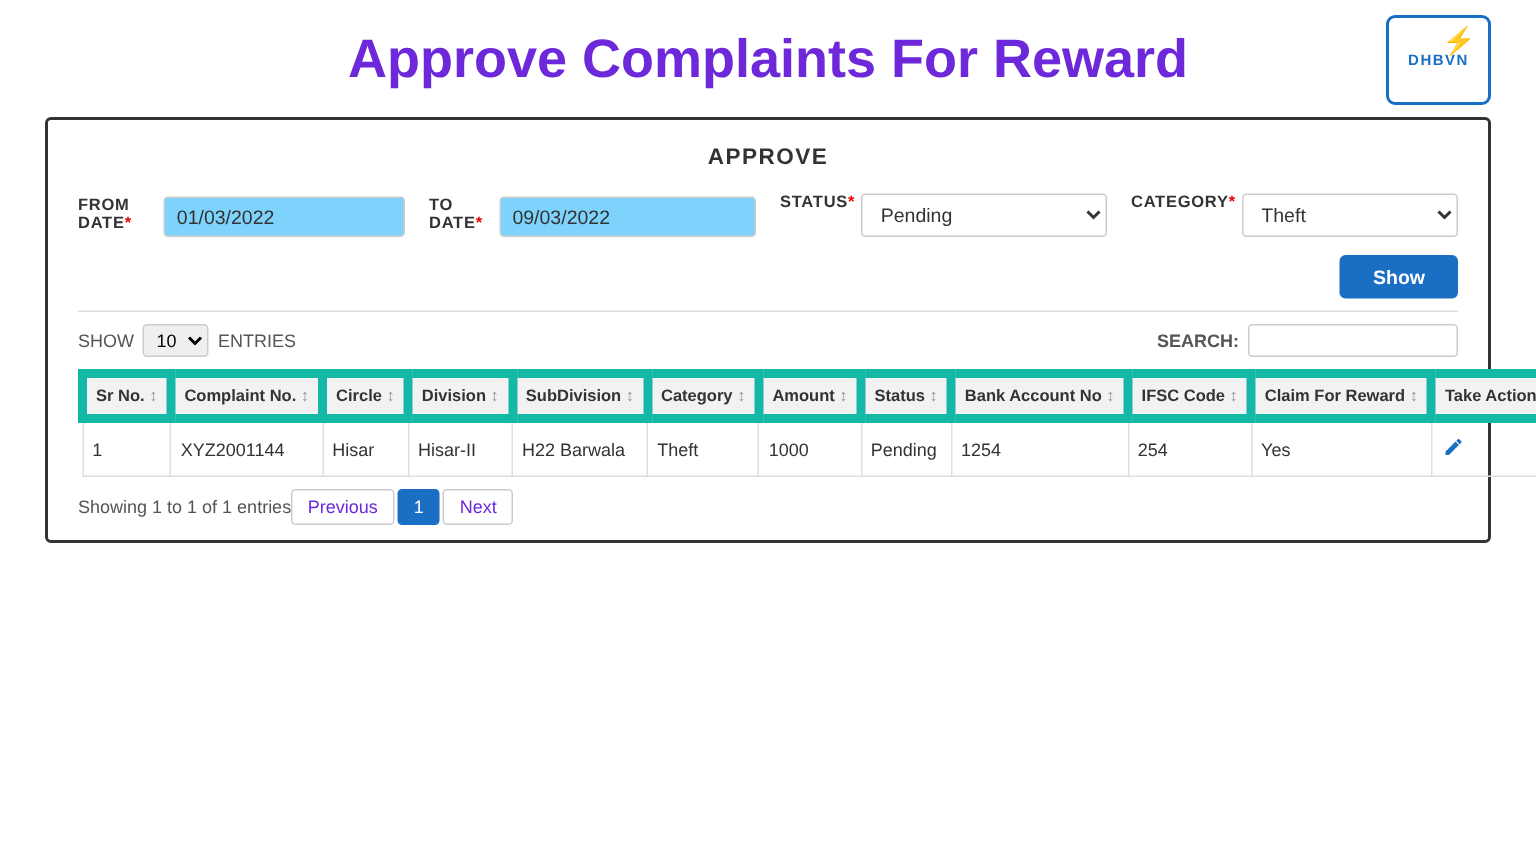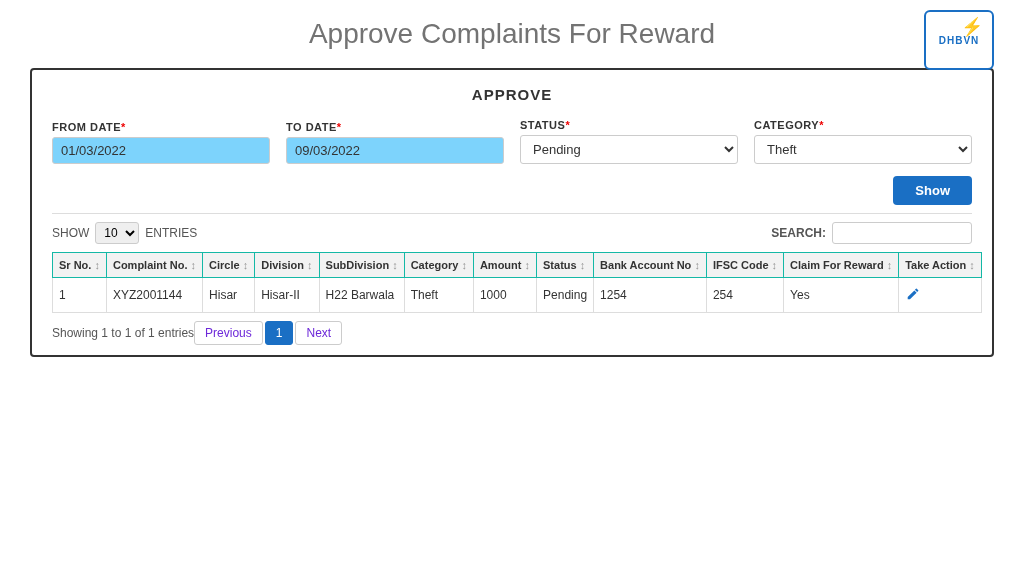--- a/index.html
+++ b/index.html
@@ -12,23 +12,23 @@
       position: relative;
     }
 
     
     .page-header {
       text-align: center;
       padding: 18px 0 10px 0;
       position: relative;
     }
     .page-title {
-      font-size: 28px;
-      font-weight: normal;
-      color: #737373;
+      font-size: 36px;
+      font-weight: bold;
+      color: #6d28d9;
     }
     .logo-area {
       position: absolute;
       right: 30px;
       top: 10px;
       width: 70px;
       height: 60px;
     }
     .logo-box {
       width: 70px;
@@ -76,21 +76,21 @@
 
     
     .form-row {
       display: flex;
       gap: 16px;
       margin-bottom: 12px;
       align-items: flex-end;
     }
     .form-group {
       display: flex;
-      flex-direction: column;
+      flex-direction: row;
       gap: 4px;
       flex: 1;
     }
     .form-label {
       font-size: 11px;
       font-weight: bold;
       color: #333;
       text-transform: uppercase;
       letter-spacing: 0.5px;
     }
@@ -178,21 +178,21 @@
     }
 
     
     .data-table {
       width: 100%;
       border-collapse: collapse;
       font-size: 12px;
     }
     .data-table th {
       background: #f2f2f2;
-      border: 1px solid #14b8a6;
+      border: 6px solid #14b8a6;
       padding: 6px 6px;
       text-align: left;
       font-size: 11px;
       color: #333;
       white-space: nowrap;
     }
     .data-table td {
       border: 1px solid #ddd;
       padding: 6px 6px;
       font-size: 12px;

